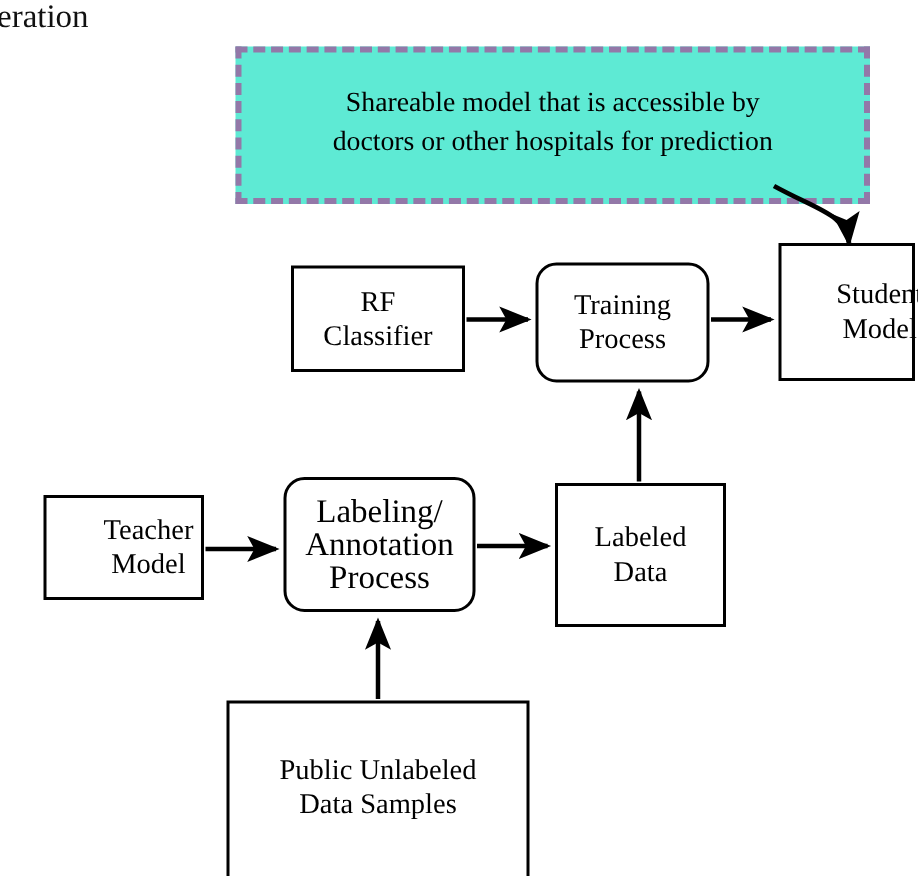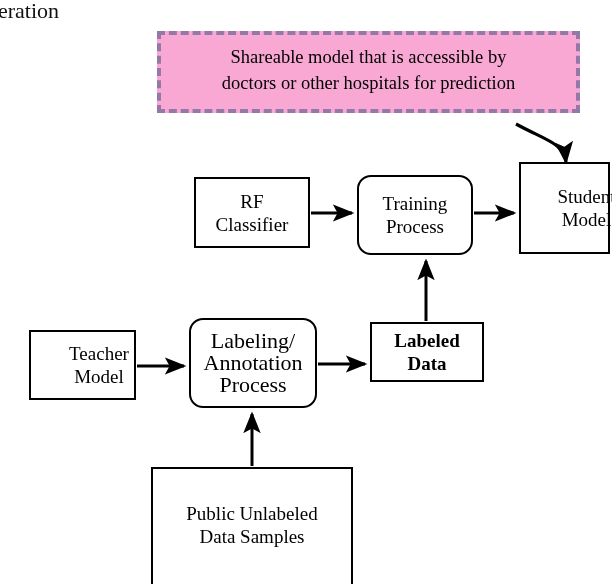--- a/index.html
+++ b/index.html
@@ -71,21 +71,21 @@
     pointer-events: none;
   }
 </style>
 </head>
 <body>
 
 <div id="canvas">
 
   <div class="clipped-title">eration</div>
 
-  <div class="callout" id="callout-box" style="left: 157px; top: 31px; width: 423px; height: 82px; background: #f9a8d4; border: 4px dashed rgb(147, 120, 168);">Shareable model that is accessible by
+  <div class="callout" id="callout-box" style="left: 157px; top: 31px; width: 423px; height: 105px; background: #5eead4; border: 4px dashed rgb(147, 120, 168);">Shareable model that is accessible by
 doctors or other hospitals for prediction</div>
 
   <svg id="connectors" viewBox="0 0 612 584">
     <defs>
       <marker id="arrowhead" markerWidth="8" markerHeight="8" refX="6.4" refY="3.1" orient="auto" markerUnits="strokeWidth">
         <path d="M0,0.2 L7.2,3.1 L0,6.0 L1.6,3.1 Z" fill="#000000"></path>
       </marker>
     </defs>
 
     <line x1="311" y1="213" x2="352" y2="213" stroke="#000000" stroke-width="3" marker-end="url(#arrowhead)"></line>
@@ -112,19 +112,19 @@
   <div class="node" style="left:519px; top:162px; width:91px; height:92px;padding-left:48px;">Student
 Model</div>
 
   <div class="node" style="left:29px; top:330px; width:107px; height:70px;padding-left:37px;">Teacher
 Model</div>
 
   <div class="node rounded" style="left:189px; top:318px; width:128px; height:90px; font-size:22px; line-height:22px;">Labeling/
 Annotation
 Process</div>
 
-  <div class="node" style="left:370px; top:322px; width:114px; height:60px;font-weight:bold;">Labeled
+  <div class="node" style="left:370px; top:322px; width:114px; height:96px;">Labeled
 Data</div>
 
   <div class="node" style="left:151px; top:467px; width:202px; height:125px; align-items:flex-start; padding-top:33px;">Public Unlabeled
 Data Samples</div>
 
 </div>
 
 </body></html>

